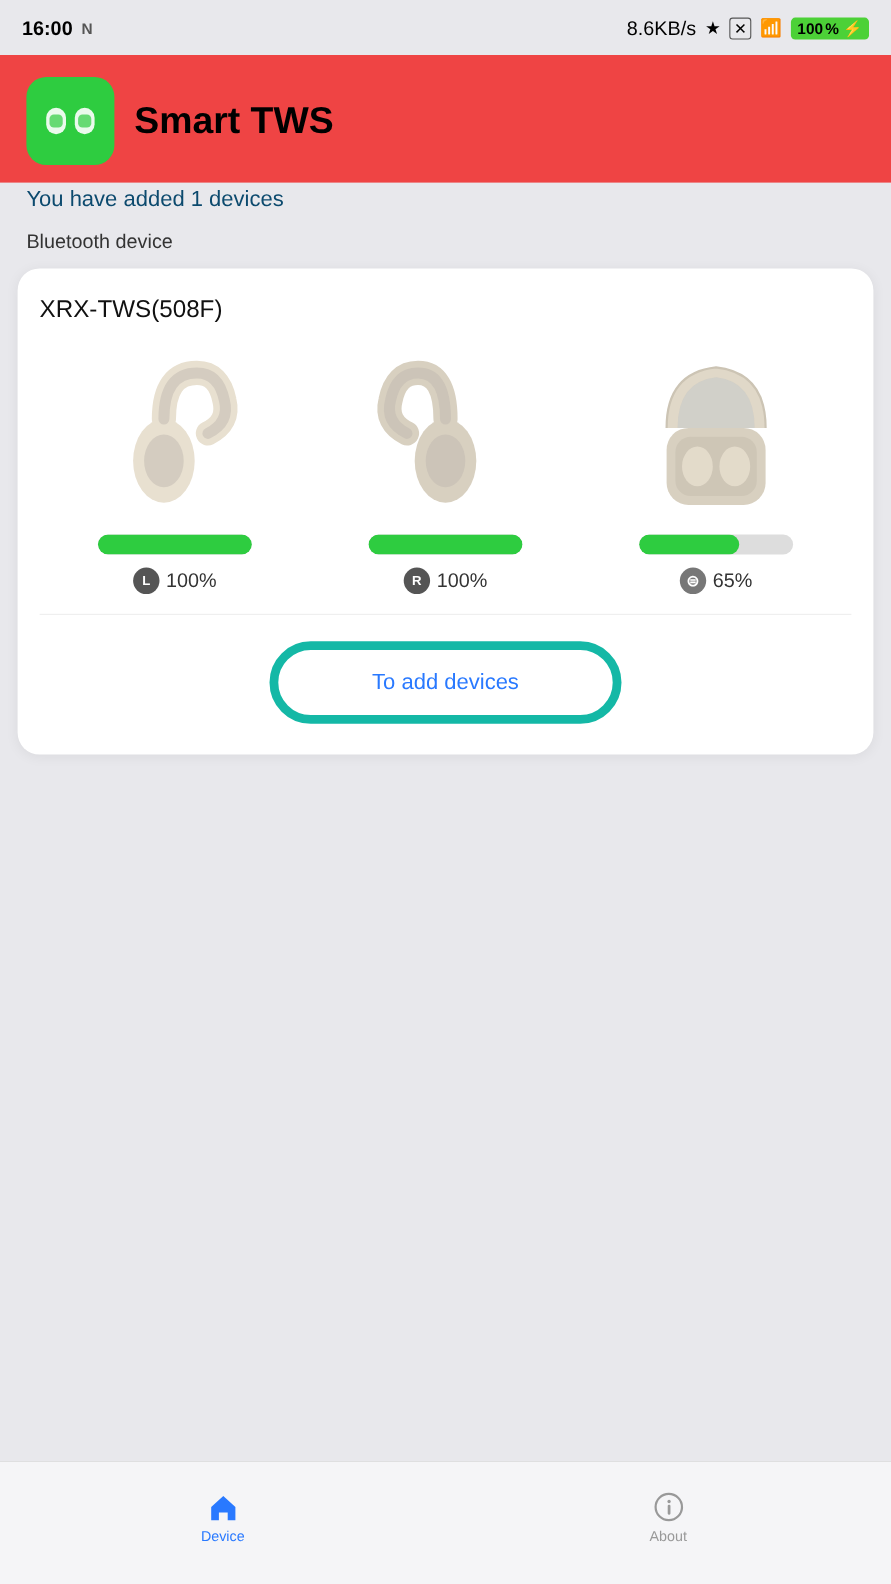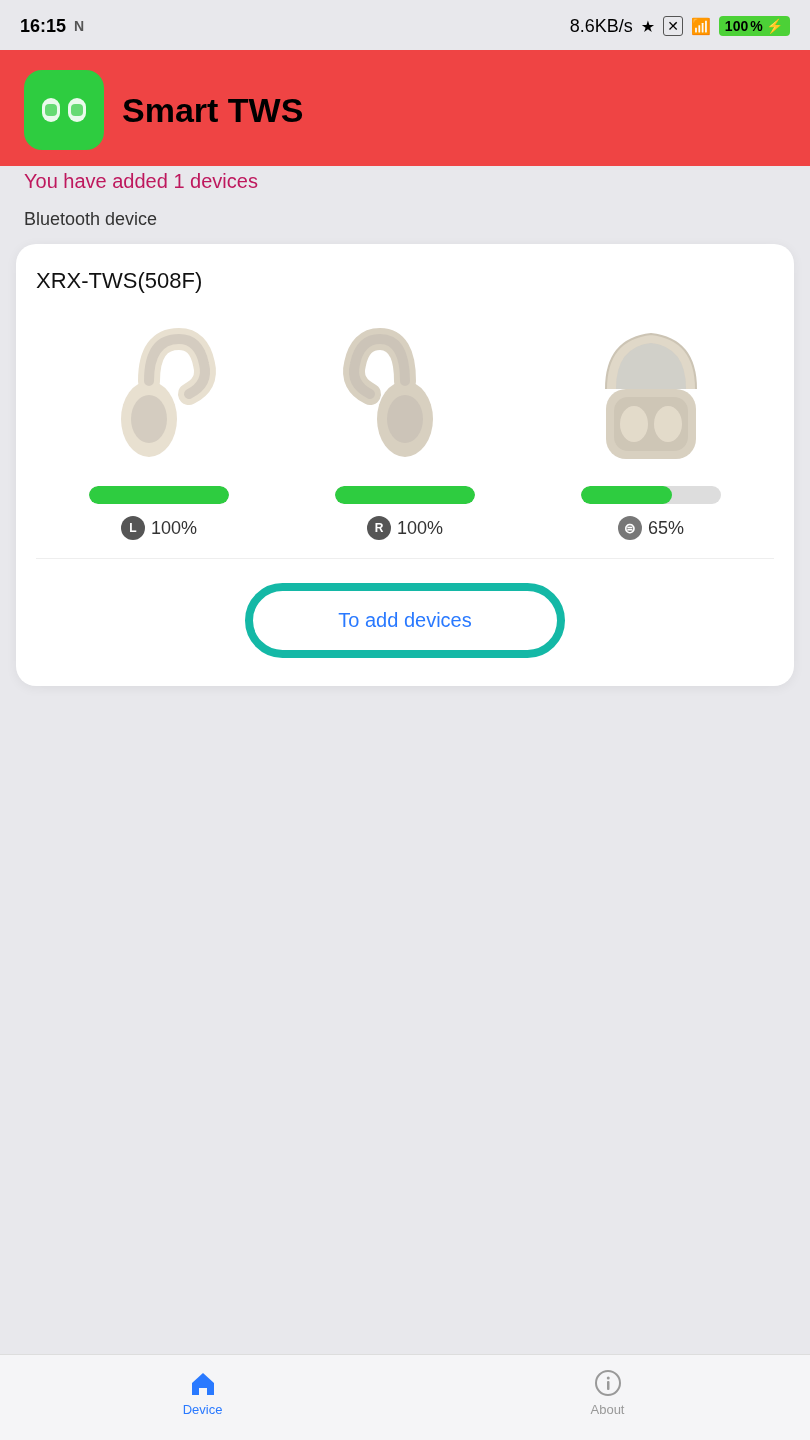--- a/index.html
+++ b/index.html
@@ -95,21 +95,21 @@
     .app-title {
       font-size: 34px;
       font-weight: 700;
       color: #000;
     }
 
     
     .device-subtitle {
       padding: 4px 24px 8px 24px;
       font-size: 20px;
-      color: #be185d;
+      color: #0c4a6e;
       font-weight: 400;
     }
 
     .device-label {
       padding: 8px 24px 10px 24px;
       font-size: 18px;
       color: #333;
       font-weight: 400;
     }
 
@@ -217,21 +217,21 @@
       text-align: center;
       cursor: pointer;
     }
 
     
     .bottom-nav {
       position: fixed;
       bottom: 0;
       left: 0;
       width: 810px;
-      height: 86px;
+      height: 112px;
       background: #f5f5f7;
       border-top: 1px solid #ddd;
       display: flex;
       align-items: center;
     }
 
     .nav-item {
       flex: 1;
       display: flex;
       flex-direction: column;
@@ -258,21 +258,21 @@
     .nav-item.inactive .nav-label { color: #999; }
 
     
     .bottom-spacer { height: 100px; }
   </style>
 </head>
 <body>
 
 <div class="status-bar">
   <div class="status-left">
-    <span class="status-time">16:15</span>
+    <span class="status-time">16:00</span>
     <span class="status-n-icon">N</span>
   </div>
   <div class="status-right">
     <span class="status-speed">8.6KB/s</span>
 
     <span style="font-size:16px;">★</span>
 
     <span style="font-size:14px; border:1.5px solid #555; padding:1px 3px; border-radius:3px;">✕</span>
 
     <span style="font-size:16px;">📶</span>

